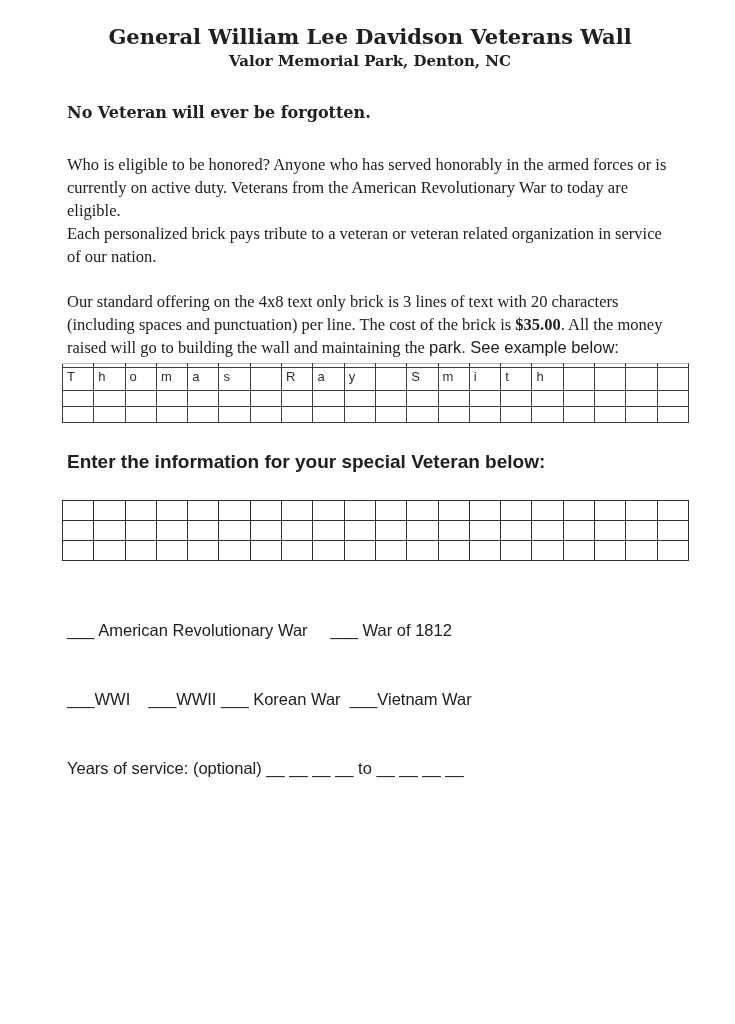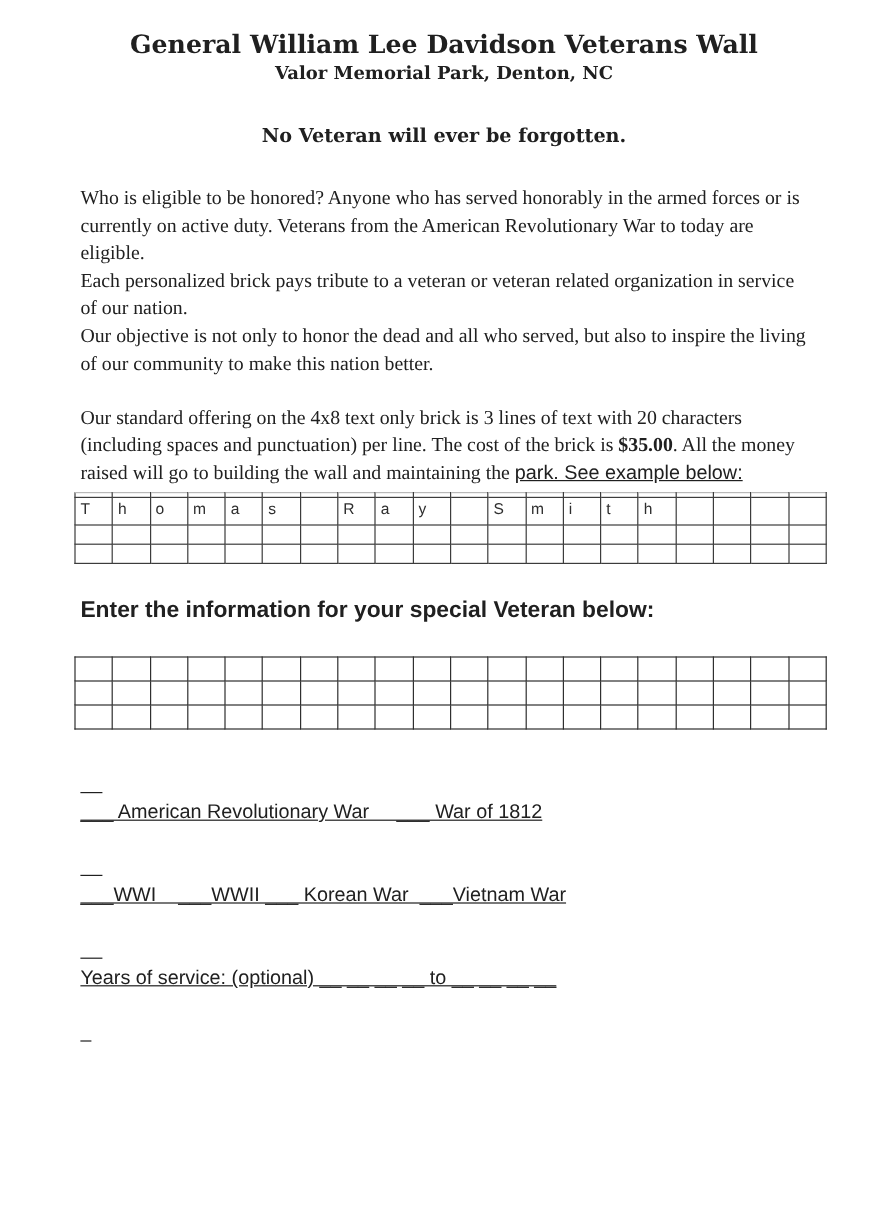--- a/index.html
+++ b/index.html
@@ -12,25 +12,25 @@
     color: #202020;
     padding: 24px 62px 0 67px;
     overflow: hidden;
     font-family: "Liberation Serif", serif;
     font-size: 16.5px;
     line-height: 23px;
   }
   .serif-head { font-family: "DejaVu Serif", serif; font-weight: bold; text-align: center; margin: 0; }
   h1.serif-head { font-size: 21px; line-height: 26px; }
   h2.serif-head { font-size: 15px; line-height: 19px; margin-top: 2px; }
-  .motto { font-family: "DejaVu Serif", serif; font-weight: bold; font-size: 16px; text-align: center; margin: 30px 0 0 0; }
+  .motto { font-family: "DejaVu Serif", serif; font-weight: bold; font-size: 16px; margin: 30px 0 0 0; }
   .intro { margin-top: 29px; }
   .intro p, .offering p { margin: 0; }
   .offering { margin-top: 22px; }
-  .sans { font-family: "Liberation Sans", sans-serif; text-decoration: underline; }
+  .sans { font-family: "Liberation Sans", sans-serif; }
   .prewrap { white-space: pre-wrap; }
 
   table.grid {
     border-collapse: collapse;
     table-layout: fixed;
     width: 627px;
     margin: 4px 0 0 -5px;
   }
   table.grid td { border: 1px solid #3c3c3c; padding: 0; }
   table.example-grid tr.tick td { height: 3px; border-top: 1px solid #b9b9b9; border-bottom: 1px solid #3c3c3c; }
@@ -51,21 +51,20 @@
 
 <div class="page">
 
   <h1 class="serif-head">General William Lee Davidson Veterans Wall</h1>
   <h2 class="serif-head">Valor Memorial Park, Denton, NC</h2>
   <p class="motto">No Veteran will ever be forgotten.</p>
 
   <div class="intro">
     <p>Who is eligible to be honored? Anyone who has served honorably in the armed forces or is currently on active duty. Veterans from the American Revolutionary War to today are eligible.</p>
     <p>Each personalized brick pays tribute to a veteran or veteran related organization in service of our nation.</p>
-    <p>Our objective is not only to honor the dead and all who served, but also to inspire the living of our community to make this nation better.</p>
   </div>
 
   <div class="offering">
     <p><span>Our standard offering on the 4x8 text only brick is 3 lines of text with 20 characters (including spaces and punctuation) per line. The cost of the brick is </span><strong>$35.00</strong><span>. All the money raised will go to building the wall and maintaining the </span><span class="sans">park. See example below:</span></p>
   </div>
 
   <table class="grid example-grid">
       <tbody>
         <tr class="tick">
           <td></td>

